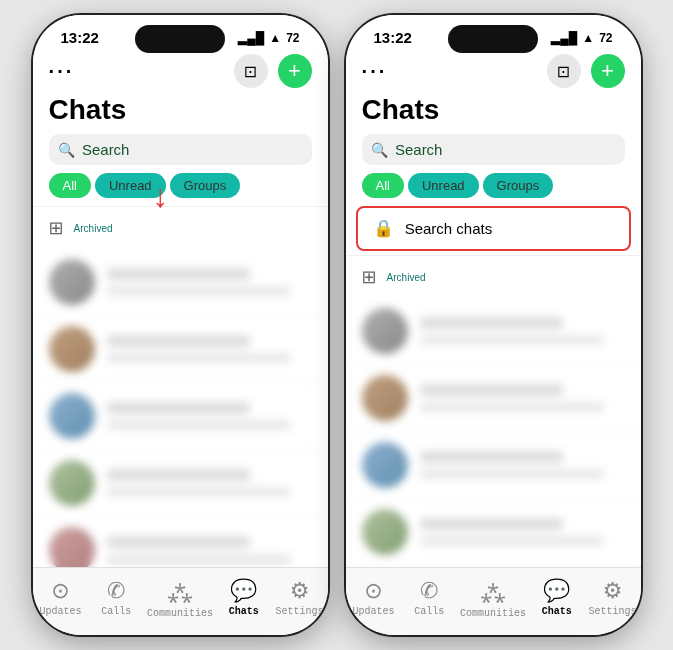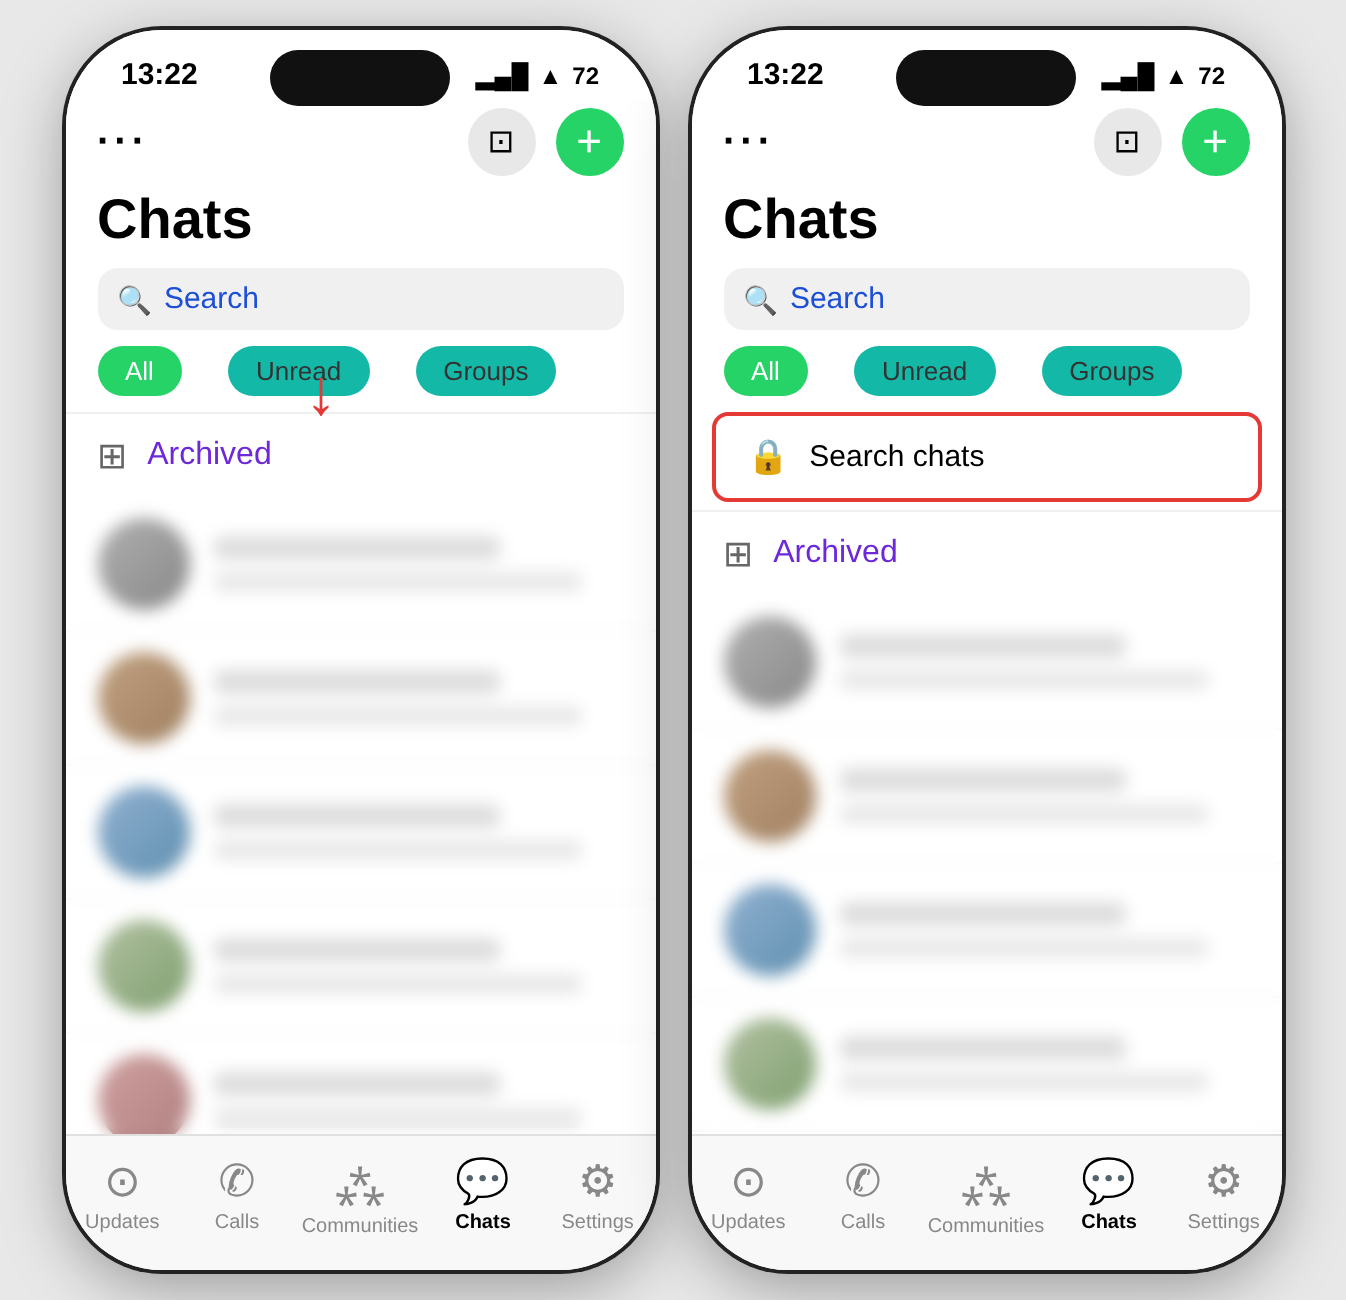--- a/index.html
+++ b/index.html
@@ -100,26 +100,26 @@
       margin: 0 16px 8px 16px;
       background: #f0f0f0;
       border-radius: 10px;
       display: flex;
       align-items: center;
       padding: 7px 10px;
       gap: 6px;
       flex-shrink: 0;
     }
     .search-icon-inner { color: #8e8e93; font-size: 14px; }
-    .search-text { color: #1d4ed8; font-size: 15px; }
+    .search-text { color: #14532d; font-size: 15px; }
 
     
     .filter-tabs {
       display: flex;
-      gap: 23px;
+      gap: 4px;
       padding: 0 16px 8px 16px;
       background: #fff;
       flex-shrink: 0;
       align-items: center;
     }
     .tab {
       padding: 5px 14px;
       border-radius: 16px;
       font-size: 13px;
       font-weight: 500;
@@ -137,21 +137,21 @@
     .archived-row {
       display: flex;
       align-items: center;
       gap: 10px;
       padding: 10px 16px;
       background: #fff;
       border-top: 1px solid #f0f0f0;
       flex-shrink: 0;
     }
     .archive-icon { font-size: 18px; color: #666; }
-    .archived-text { font-size: 16px; color: #6d28d9; }
+    .archived-text { font-size: 10px; color: #0f766e; }
 
     
     .locked-row {
       display: flex;
       align-items: center;
       gap: 10px;
       padding: 10px 16px;
       background: #fff;
       border: 2px solid #e53935;
       border-radius: 8px;
@@ -214,21 +214,21 @@
     }
     .nav-item {
       display: flex;
       flex-direction: column;
       align-items: center;
       gap: 2px;
       min-width: 50px;
     }
     .nav-icon { font-size: 22px; color: #888; }
     .nav-icon.active { color: #000; }
-    .nav-label { font-size: 10px; color: #888; }
+    .nav-label { font-size: 10px; color: #888; font-family: Liberation Mono, monospace; }
     .nav-label.active { color: #000; font-weight: 600; }
 
     
     .swipe-annotation {
       position: absolute;
       top: 165px;
       left: 120px;
       display: flex;
       flex-direction: column;
       align-items: center;

